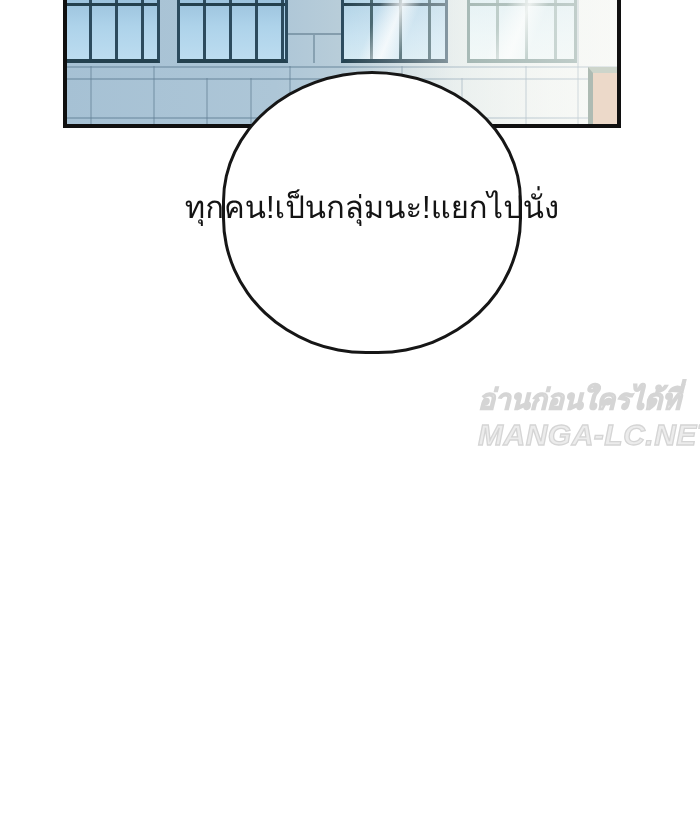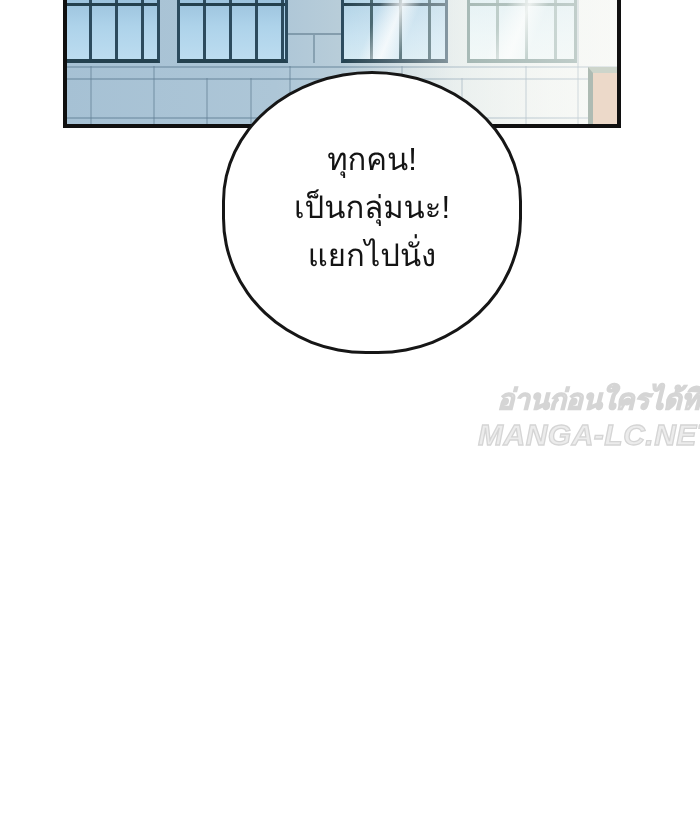--- a/index.html
+++ b/index.html
@@ -60,29 +60,29 @@
     position:absolute;inset:0;pointer-events:none;z-index:6;
     border:4px solid #101010;border-top:none;
   }
 
   
   .bubble{
     position:absolute;left:222px;top:71px;width:300px;height:283px;box-sizing:border-box;
     background:#ffffff;border:3px solid #161616;
     border-radius:50% 50% 48% 48% / 46% 46% 48% 48%;
     z-index:10;
-    display:flex;flex-direction:column;justify-content:center;align-items:center;
+    display:flex;justify-content:center;align-items:center;
     text-align:center;padding-bottom:10px;
   }
   .bubble p{margin:0;font-size:31px;line-height:48px;color:#141414;white-space:nowrap;}
 
   
   .watermark{
     position:absolute;left:478px;top:382px;width:222px;z-index:5;
-    text-align:right;font-style:italic;font-weight:bold;
+    text-align:left;font-style:italic;font-weight:bold;
     color:#ececec;
     -webkit-text-stroke:1.3px #d5d5d5;
     text-shadow:0 0 2px #ffffff;
     user-select:none;
   }
   .wm1{font-size:28px;line-height:36px;white-space:nowrap;}
   .wm2{font-size:30px;line-height:34px;letter-spacing:.5px;white-space:nowrap;}
 </style>
 </head>
 <body>

